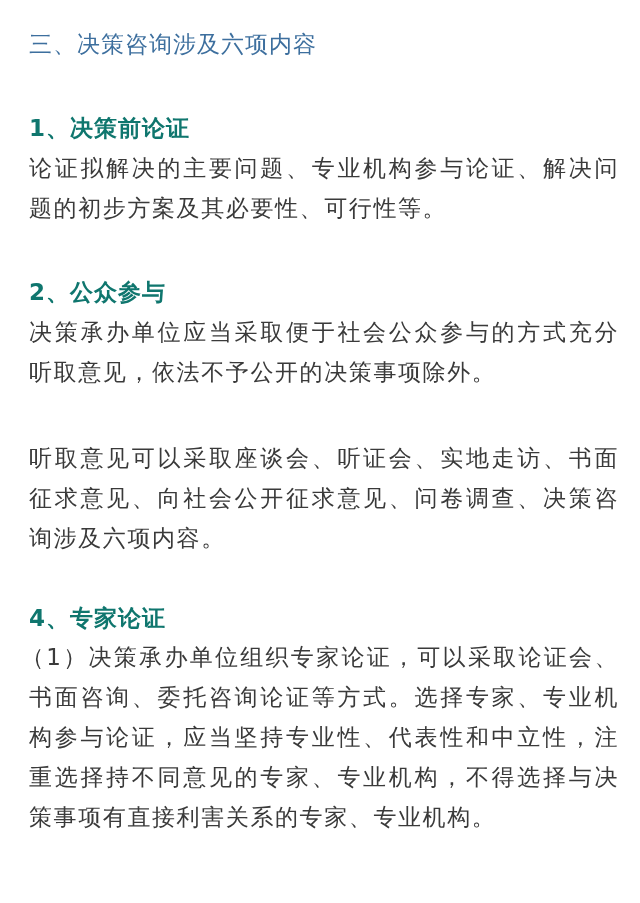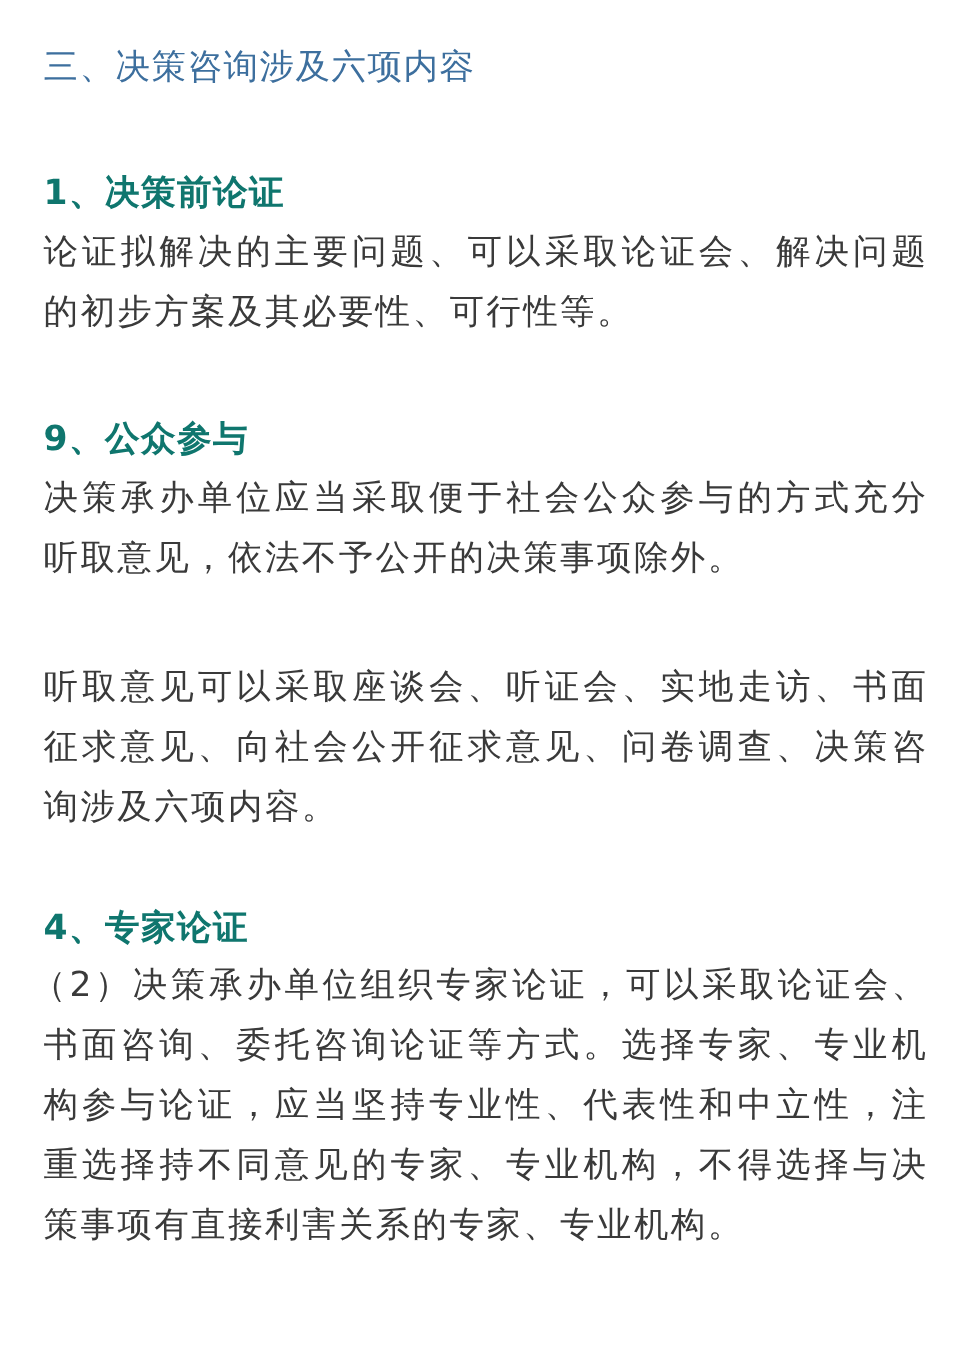--- a/index.html
+++ b/index.html
@@ -10,21 +10,21 @@
   .h { position: absolute; font-size: 23px; font-weight: bold; color: #0f766e; white-space: nowrap; letter-spacing: 1px; }
   .p { position: absolute; font-size: 23px; line-height: 40px; color: #3a3a3a; width: 590px; letter-spacing: 1.6px; text-align: justify; }
 </style>
 </head>
 <body>
 
 <div class="wrap">
   <div class="title">三、决策咨询涉及六项内容</div>
 
   <div class="h" style="top:113px">1、决策前论证</div>
-  <div class="p" style="top:148px">论证拟解决的主要问题、可以采取论证会、解决问题的初步方案及其必要性、可行性等。</div>
+  <div class="p" style="top:148px">论证拟解决的主要问题、专业机构参与论证、解决问题的初步方案及其必要性、可行性等。</div>
 
-  <div class="h" style="top:277px">9、公众参与</div>
+  <div class="h" style="top:277px">2、公众参与</div>
   <div class="p" style="top:312px">决策承办单位应当采取便于社会公众参与的方式充分听取意见，依法不予公开的决策事项除外。</div>
   <div class="p" style="top:438px">听取意见可以采取座谈会、听证会、实地走访、书面征求意见、向社会公开征求意见、问卷调查、决策咨询涉及六项内容。</div>
 
   <div class="h" style="top:603px">4、专家论证</div>
-  <div class="p" style="top:637px; text-indent:-8px">（2）决策承办单位组织专家论证，可以采取论证会、书面咨询、委托咨询论证等方式。选择专家、专业机构参与论证，应当坚持专业性、代表性和中立性，注重选择持不同意见的专家、专业机构，不得选择与决策事项有直接利害关系的专家、专业机构。</div>
+  <div class="p" style="top:637px; text-indent:-8px">（1）决策承办单位组织专家论证，可以采取论证会、书面咨询、委托咨询论证等方式。选择专家、专业机构参与论证，应当坚持专业性、代表性和中立性，注重选择持不同意见的专家、专业机构，不得选择与决策事项有直接利害关系的专家、专业机构。</div>
 </div>
 
 </body></html>

